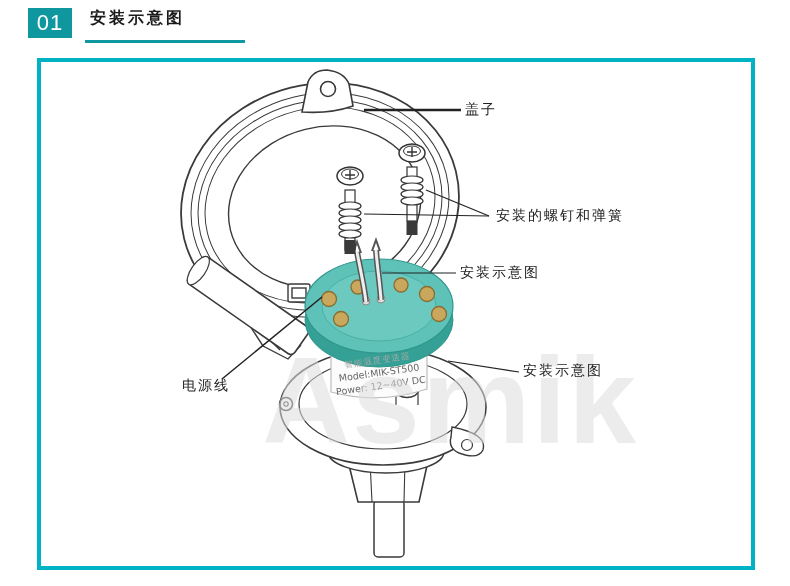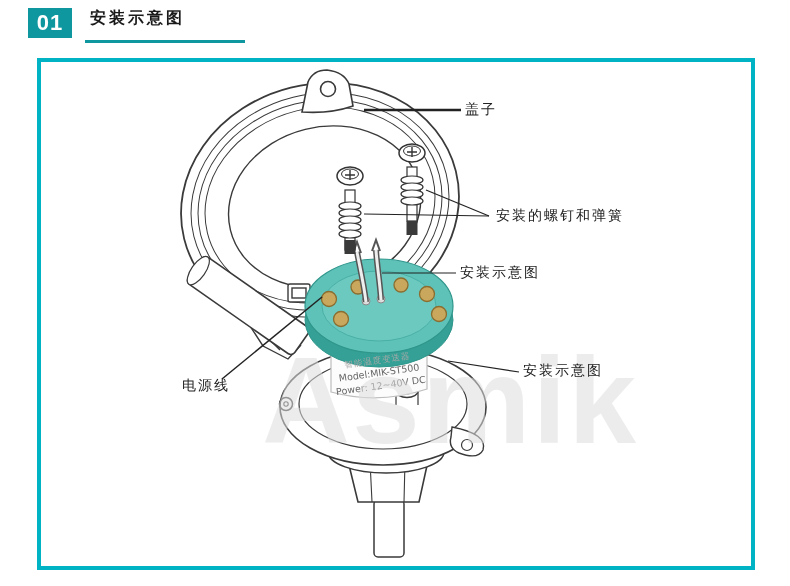--- a/index.html
+++ b/index.html
@@ -2,21 +2,21 @@
 <html style="--teal_header: #0f97a0; --border: #00b3c4; --module: #5fc2b9; --module_dark: #35a095; --module_face: #6cc9c0; --gold: #c9a75c; --watermark: #dedede;"><head>
 <meta charset="utf-8">
 <style>
   html,body{margin:0;padding:0;}
   body{
     width:790px;height:586px;position:relative;background:#ffffff;
     font-family:"Liberation Sans","DejaVu Sans",sans-serif;overflow:hidden;
   }
   .num-badge{
     position:absolute;left:28px;top:8px;width:44px;height:30px;
-    background:var(--teal_header,#0f97a0);color:#fff;font-size:22px;font-weight:bold;
+    background:var(--teal_header,#0f97a0);color:#fff;font-size:22px;font-weight:normal;
     display:flex;align-items:center;justify-content:center;letter-spacing:1px;
   }
   .page-title{
     position:absolute;left:90px;top:8px;font-size:16px;font-weight:bold;color:#1a1a1a;
     letter-spacing:3px;white-space:nowrap;
   }
   .title-underline{
     position:absolute;left:85px;top:40px;width:160px;height:3px;
     background:var(--teal_header,#0f97a0);
   }

